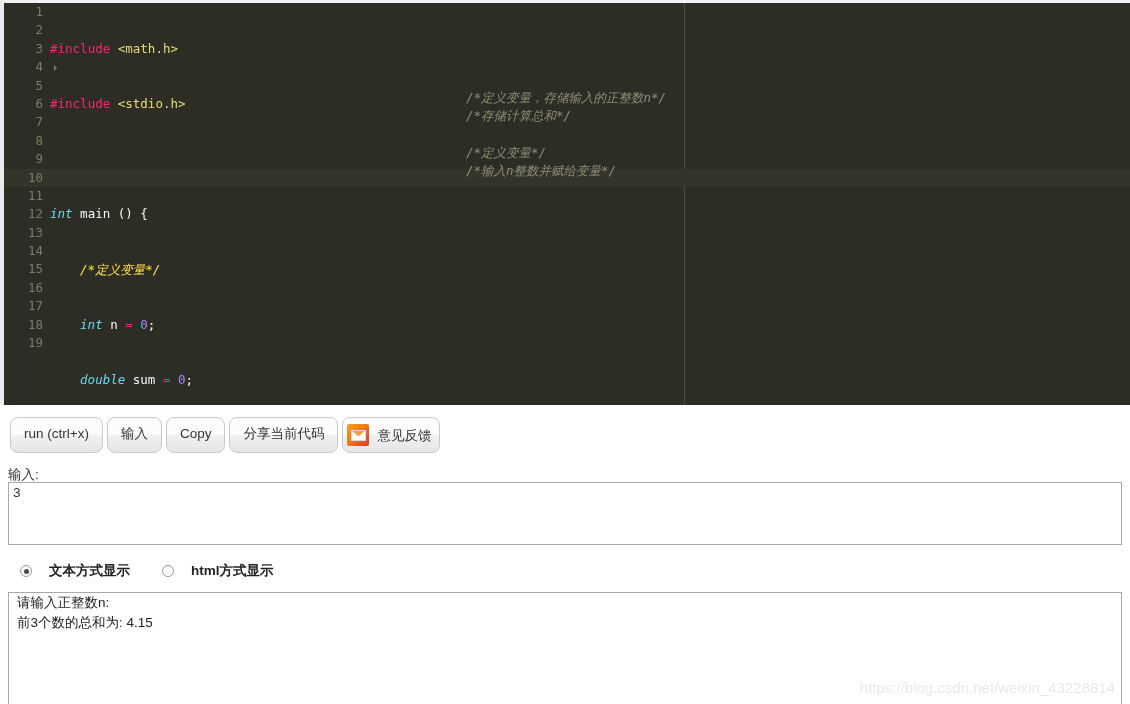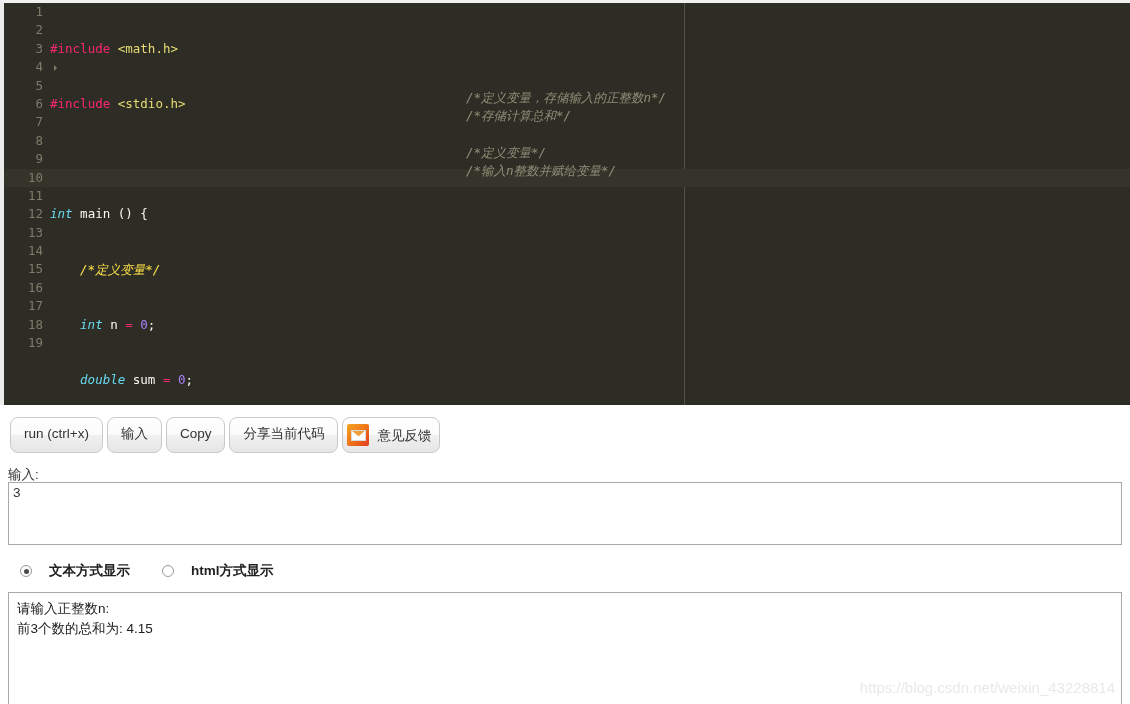--- a/index.html
+++ b/index.html
@@ -116,21 +116,21 @@
     border:1px solid #9a9a9a;background:#fdfdfd;margin-right:7px;
     display:inline-flex;align-items:center;justify-content:center;cursor:pointer;
   }
   .rad.on:after{content:"";width:5px;height:5px;border-radius:50%;background:#4a4a4a;}
   .radlabel{margin-right:22px;cursor:pointer;}
 
   
   .out-box{
     position:absolute;left:8px;top:592px;width:1114px;height:112px;
     box-sizing:border-box;border:1px solid #a9a9a9;border-bottom:none;
-    background:#fff;padding:6px 8px;overflow:hidden;
+    background:#fff;padding:0 8px;overflow:hidden;
   }
   .out-line{font-size:13.5px;line-height:20px;color:#222;white-space:pre;}
   .watermark{
     position:absolute;right:6px;bottom:8px;
     font-size:15px;color:#e9e9e9;white-space:nowrap;user-select:none;
   }
 </style>
 </head>
 <body>
 

